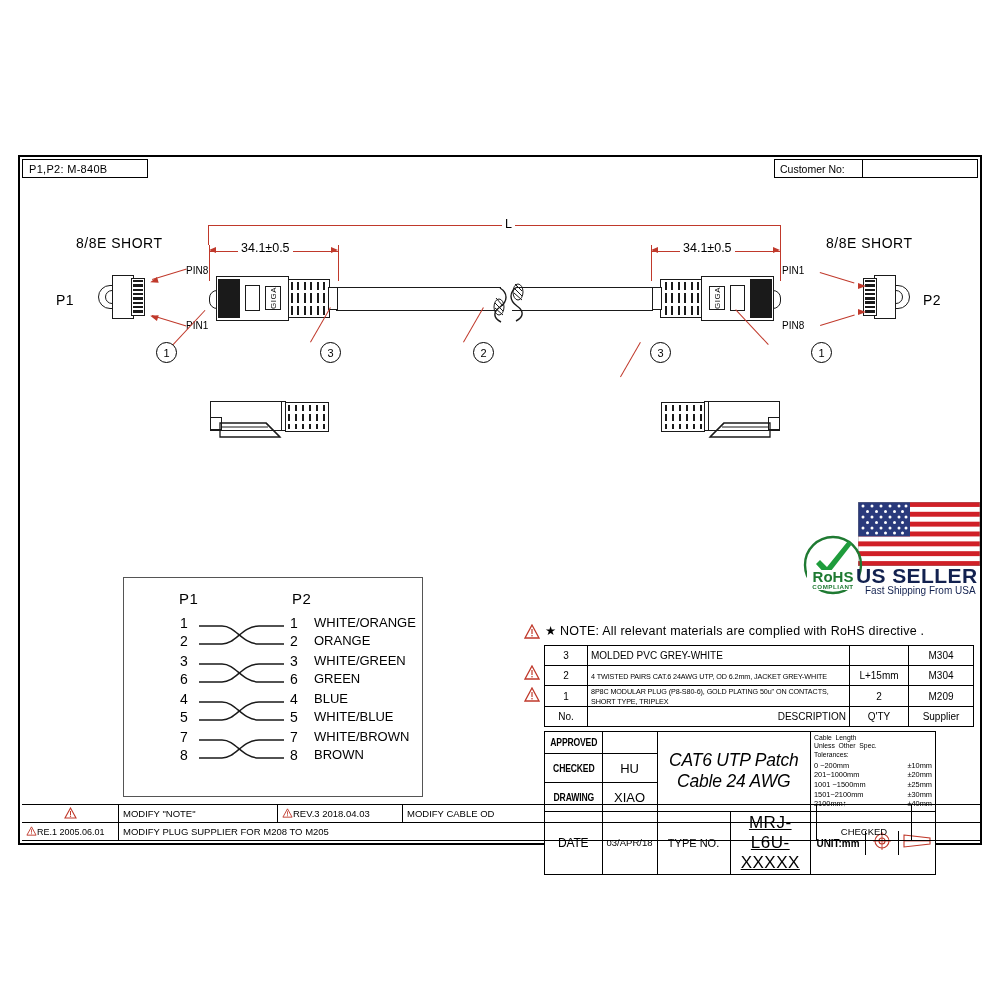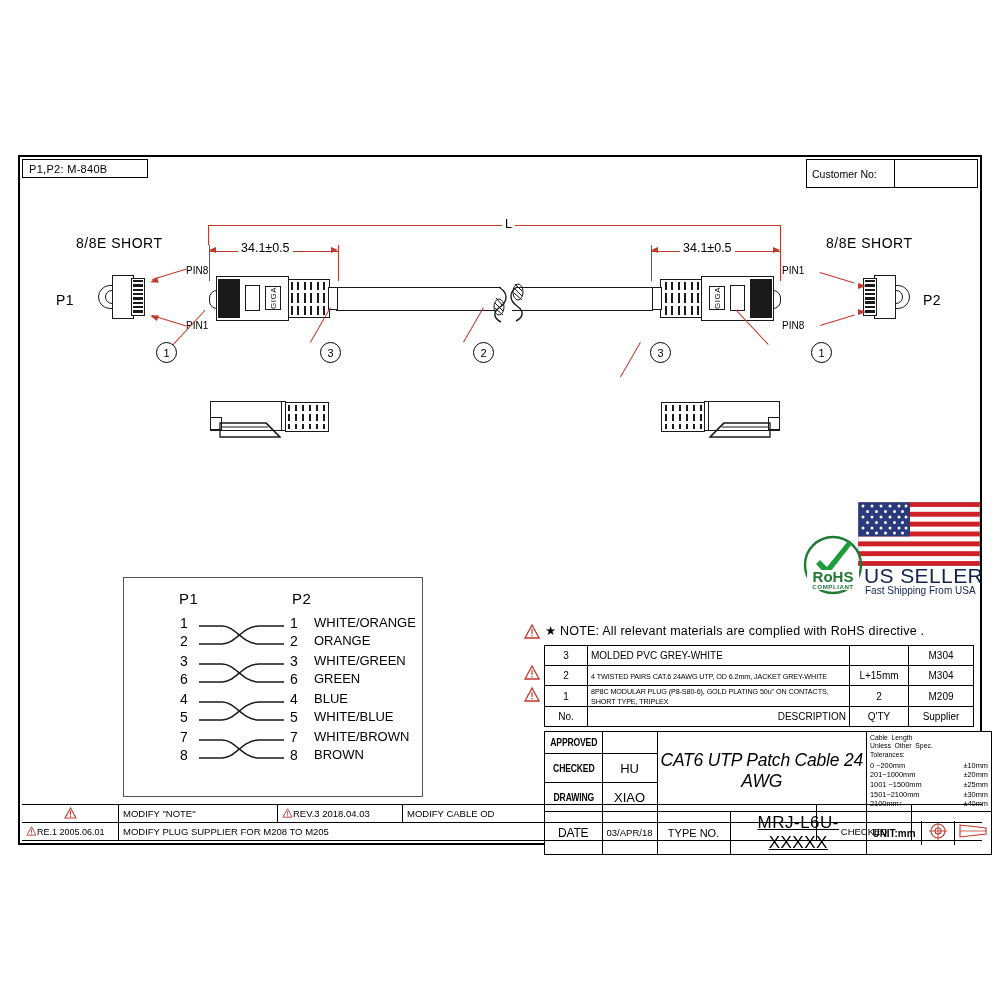--- a/index.html
+++ b/index.html
@@ -5,22 +5,22 @@
   html,body{margin:0;padding:0;background:#ffffff;}
   body{width:1000px;height:1000px;position:relative;
        font-family:"Liberation Sans",sans-serif;color:#000;overflow:hidden;}
   .abs{position:absolute;}
   #sheet{position:absolute;left:18px;top:155px;width:964px;height:690px;
          border:2px solid #000;box-sizing:border-box;background:#fff;}
   
   #plabel{left:2px;top:2px;width:126px;height:19px;border:1.5px solid #000;
           box-sizing:border-box;display:flex;align-items:center;
           padding-left:6px;font-size:11px;letter-spacing:.3px;background:#fff;}
-  #custbox{right:2px;top:2px;height:29px;display:flex;border:1.5px solid #000;
-           box-sizing:border-box;background:#fff;}
+  #custbox{right:2px;top:2px;height:19px;display:flex;border:1.5px solid #000;
+           box-sizing:border-box;background:#fff;gap:32px;}
   #custbox .cl{width:82px;display:flex;align-items:center;padding-left:5px;
                font-size:10.5px;border-right:1.5px solid #000;}
   #custbox .cv{width:82px;}
   
   .t{font-size:14px;white-space:nowrap;letter-spacing:.5px;}
   .tsm{font-size:9px;white-space:nowrap;}
   .dimtxt{font-size:12.5px;color:#000;background:#fff;padding:0 3px;white-space:nowrap;}
   
   .dl{background:#c0392b;height:1px;}
   .dv{background:#c0392b;width:1px;}
@@ -39,21 +39,21 @@
   #bom td{border:1.1px solid #000;font-size:10px;padding:1px 3px;height:17px;
           vertical-align:middle;}
   .cno{width:36px;text-align:center;font-size:11px;}
   .cdesc{}
   .cqty{width:52px;text-align:center;font-size:10px;}
   .csup{width:58px;text-align:center;font-size:10px;}
   .tiny{font-size:7.2px;letter-spacing:-.1px;transform:scaleY(1.12);
         display:inline-block;}
   .hdr{text-align:right;font-size:10.5px;}
   
-  #title{position:absolute;left:524px;top:574px;width:448px;border-collapse:collapse;
+  #title{position:absolute;left:524px;top:574px;width:392px;border-collapse:collapse;
          background:#fff;}
   #title td{border:1.1px solid #000;vertical-align:middle;}
   .lblc{width:50px;text-align:center;font-size:10px;font-weight:600;
         transform:scaleX(.86);letter-spacing:-.2px;}
   .valc{width:52px;text-align:center;font-size:13px;}
   .bigtitle{text-align:center;font-size:17.5px;letter-spacing:-.2px;font-style:italic;}
   .tolcell{width:118px;padding:2px 3px;}
   .tolhead{font-size:6.8px;line-height:1.22;}
   .tolrow{display:flex;justify-content:space-between;font-size:7.4px;
           line-height:1.3;}
@@ -294,21 +294,21 @@
     </svg>
 
     <svg class="abs" style="left:0px;top:32px;" width="62" height="62">
       <circle cx="31" cy="31" r="28" fill="none" stroke="#1f7a32" stroke-width="2.4"></circle>
       <path d="M14,30 L25,42 L50,10 L46,7 L25,33 L18,26 Z" fill="#1f9c3c"></path>
       <rect x="5" y="36" width="52" height="20" fill="#ffffff"></rect>
       <text x="31" y="48" font-family="Liberation Sans, sans-serif" font-size="15" font-weight="bold" fill="#1f7a32" text-anchor="middle">RoHS</text>
       <text x="31" y="55" font-family="Liberation Sans, sans-serif" font-size="6.2" font-weight="bold" fill="#1f7a32" text-anchor="middle" letter-spacing="0.5">COMPLIANT</text>
     </svg>
 
-    <div class="abs nowrap" style="left:62px;top:62px;font-size:21px;font-weight:normal;color:#12214f;letter-spacing:.4px;">US SELLER</div>
+    <div class="abs nowrap" style="left:54px;top:62px;font-size:21px;font-weight:bold;color:#12214f;letter-spacing:.4px;">US SELLER</div>
     <div class="abs nowrap" style="left:63px;top:83px;font-size:10px;color:#12214f;">Fast Shipping From USA</div>
   </div>
 
   <div class="abs" id="wirebox">
     <div class="abs t" style="left:55px;top:12px;font-size:15px;">P1</div>
     <div class="abs t" style="left:168px;top:12px;font-size:15px;">P2</div>
     <svg class="abs" style="left:0px;top:38px;" width="300" height="170">
       <g stroke="#1a1a1a" stroke-width="1.5" fill="none">
 
         <path d="M75,10 L98,10 C112,10 118,28 135,28 L160,28"></path>

